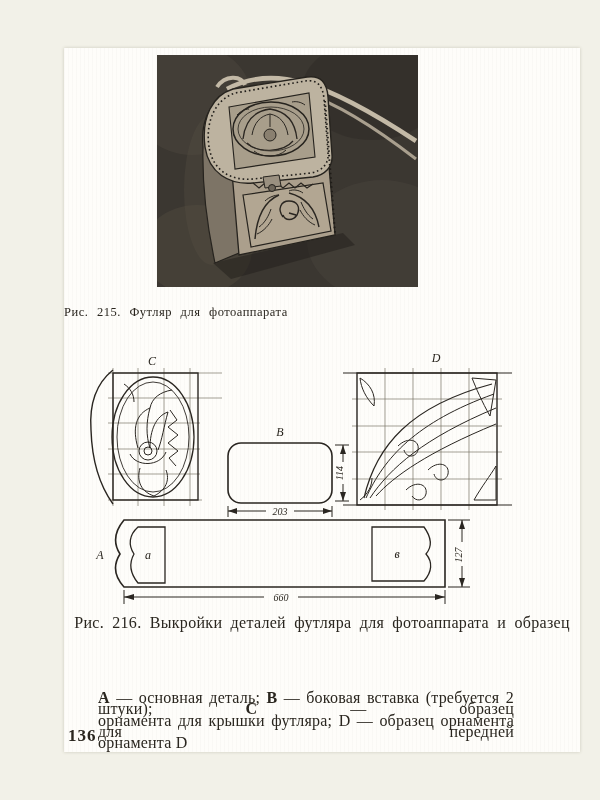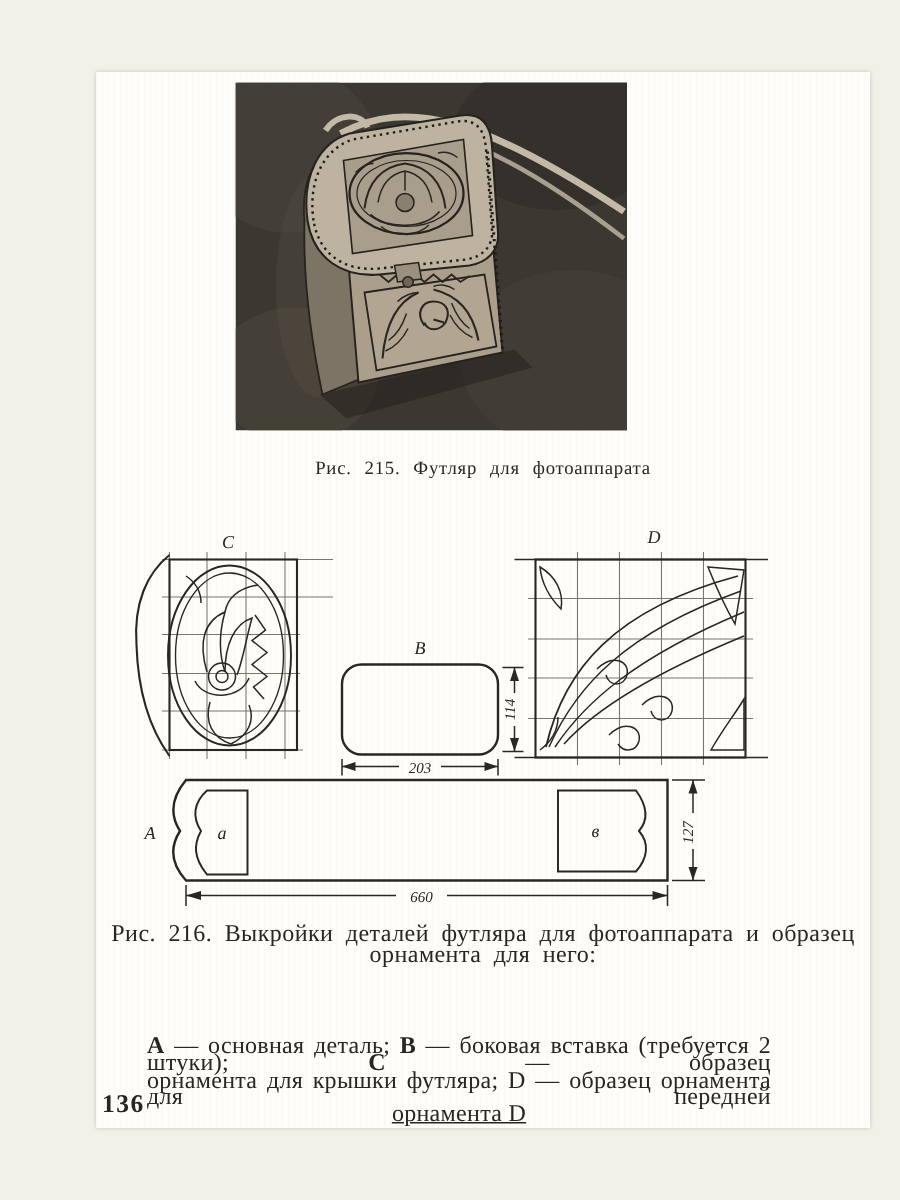--- a/index.html
+++ b/index.html
@@ -13,33 +13,33 @@
     position:absolute;left:64px;top:48px;width:516px;height:704px;
     background:#fefdfa;
     background-image:repeating-linear-gradient(90deg, rgba(70,60,40,.025) 0 1px, rgba(0,0,0,0) 1px 4px);
     box-shadow:0 0 3px rgba(90,85,60,.25);
   }
   .photo{
     position:absolute;left:93px;top:7px;width:261px;height:232px;
   }
   .cap215{
     position:absolute;top:257px;left:0;width:100%;
-    text-align:center;font-size:12.5px;letter-spacing:.5px;word-spacing:5px;
+    font-size:12.5px;letter-spacing:.5px;word-spacing:5px;
   }
   .fig216{position:absolute;left:16px;top:302px;}
   .cap216{
     position:absolute;top:568px;left:0;width:100%;
     text-align:center;font-size:16px;line-height:13.5px;word-spacing:4px;letter-spacing:.3px;
   }
   .legend{
     position:absolute;top:620px;left:34px;width:416px;
     font-size:16px;line-height:11.3px;letter-spacing:.2px;margin-top:24px;
   }
   .legend .jl{text-align:justify;text-align-last:justify;}
-  .legend .cl{text-align:center;text-decoration:underline;}
+  .legend .cl{}
   .legend b{font-weight:bold;}
   .pagenum{
     position:absolute;left:4px;top:678px;
     font-size:17px;font-weight:bold;letter-spacing:1px;
   }
   svg .ln{stroke:#2a2621;fill:none;}
   svg .grid{stroke:#7c7568;stroke-width:.7;fill:none;}
   svg .lbl{font:italic 12px "Liberation Serif", serif;fill:#2a261f;}
   svg .dim{font:italic 10px "Liberation Serif", serif;fill:#2a261f;}
   svg .arr{fill:#2a2621;stroke:none;}
@@ -172,21 +172,20 @@
       <text class="dim" x="201" y="251" text-anchor="middle">660</text>
       <path class="ln" d="M368,170 H390 M368,237 H390 M382,170 V192 M382,216 V237"></path>
       <polygon class="arr" points="382,170 379,179 385,179"></polygon>
       <polygon class="arr" points="382,237 379,228 385,228"></polygon>
       <text class="dim" x="382" y="205" text-anchor="middle" transform="rotate(-90 382 205)">127</text>
     </g>
   </svg>
 
   <div class="cap216">
     <div>Рис. 216. Выкройки деталей футляра для фотоаппарата и образец</div>
-    <div>орнамента для него:</div>
   </div>
 
   <div class="legend">
     <div class="jl"><b>А</b><span> — основная деталь; </span><b>В</b><span> — боковая вставка (требуется 2 штуки); </span><b>С</b><span> — образец</span></div>
     <div class="jl">орнамента для крышки футляра; D — образец орнамента для передней</div>
     <div class="cl">орнамента D</div>
   </div>
 
   <div class="pagenum">136</div>
 </div>

